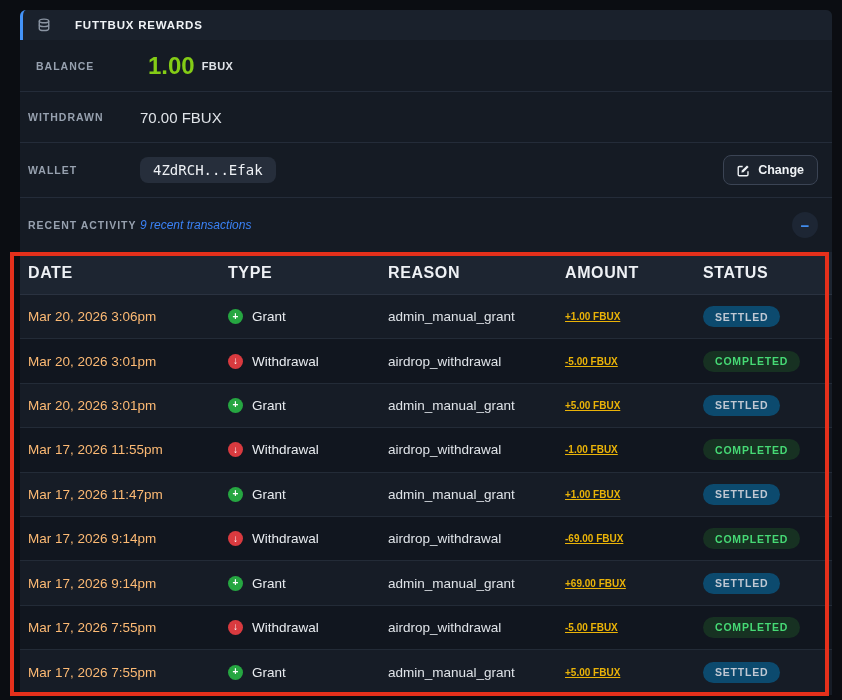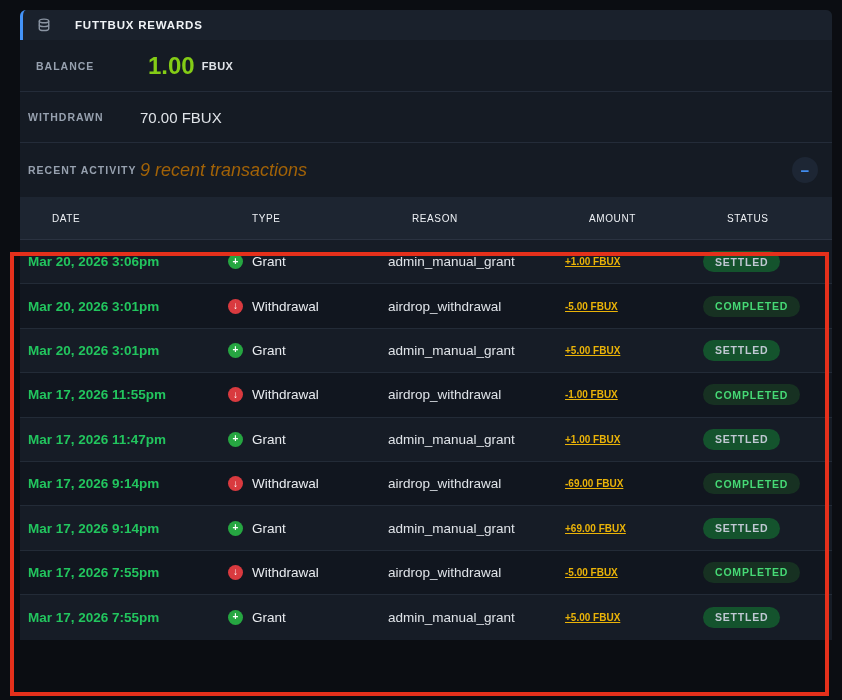--- a/index.html
+++ b/index.html
@@ -55,21 +55,21 @@
   }
   .spacer { flex:1; }
   .change-btn {
     display:flex; align-items:center; gap:8px;
     background:#1c232e; border:1px solid #3b4454;
     border-radius:8px; padding:7px 13px;
     color:#f0f3f6; font-size:12.5px; font-weight:bold;
     cursor:pointer;
   }
   .edit-icon { display:inline-flex; color:#f0f3f6; }
-  .recent-summary { font-size:18px; font-style:italic; color:#a16207; }
+  .recent-summary { font-size:12px; font-style:italic; color:#3b82f6; }
   .collapse-btn {
     width:26px; height:26px; border-radius:50%;
     background:#1d2634; border:none;
     color:#4493f8; font-size:15px; font-weight:bold;
     display:flex; align-items:center; justify-content:center;
     cursor:pointer; line-height:1;
   }
   
   .tx-table { width:100%; }
   .tx-grid {
@@ -77,49 +77,49 @@
     grid-template-columns:200px 160px 177px 138px 1fr;
     align-items:center;
     padding-left:8px;
   }
   .tx-head {
     height:43px;
     background:#1d2531;
     border-bottom:1px solid #2a3240;
   }
   .tx-head .col {
-    font-size:10px; font-weight:normal; letter-spacing:0.6px;
-    color:#eef1f5; text-transform:uppercase;margin-left:24px;
+    font-size:16px; font-weight:bold; letter-spacing:0.6px;
+    color:#eef1f5; text-transform:uppercase;
   }
   .tx-row {
     height:44.4px;
     border-bottom:1px solid #232b37;
   }
   .tx-row:nth-child(odd)  { background:#161c26; }
   .tx-row:nth-child(even) { background:#11161f; }
   .tx-row:last-child { border-bottom:none; }
-  .cell-date   { font-size:13.5px; font-weight:700; color:#22c55e; }
+  .cell-date   { font-size:13.5px; font-weight:400; color:#fdba74; }
   .cell-type   { display:flex; align-items:center; gap:9px; font-size:13.5px; font-weight:500; color:#e9ecf0; }
   .cell-reason { font-size:13.5px; color:#dfe3e8; }
   .cell-amount { font-size:10px; font-weight:600; color:#eab308;text-decoration:underline; }
   .type-icon {
     width:15px; height:15px; border-radius:50%;
     display:inline-flex; align-items:center; justify-content:center;
     color:#fff; font-size:10px; font-weight:bold; line-height:1;
     flex:0 0 15px;
   }
   .type-icon.grant    { background:#26a641; }
   .type-icon.withdraw { background:#d93a3f; }
   .status-badge {
     display:inline-block;
     border-radius:999px; padding:4.5px 12px;
     font-size:10.5px; font-weight:bold; letter-spacing:0.8px;
     text-transform:uppercase;
   }
-  .status-badge.settled   { background:#14532d; color:#c0c8d3; }
+  .status-badge.settled   { background:#0c4a6e; color:#c0c8d3; }
   .status-badge.completed { background:#173122; color:#46d975; }
   
   .annotation-rect {
     position:absolute; left:10px; top:252px;
     width:819px; height:444px;
     border:4px solid #e5301b;
     pointer-events:none;
     z-index:10;
   }
 </style>
@@ -143,20 +143,34 @@
     <span class="section-label">BALANCE</span>
     <span class="balance-value">1.00</span>
     <span class="balance-unit">FBUX</span>
   </div>
 
   <div class="section-row withdrawn">
     <span class="section-label">WITHDRAWN</span>
     <span class="withdrawn-value">70.00 FBUX</span>
   </div>
 
+  <div class="section-row wallet">
+    <span class="section-label">WALLET</span>
+    <span class="wallet-pill">4ZdRCH...Efak</span>
+    <span class="spacer"></span>
+    <button class="change-btn">
+      <span class="edit-icon">
+        <svg width="13" height="13" viewBox="0 0 16 16" fill="none" stroke="currentColor" stroke-width="1.7">
+          <path d="M13.5 9v4a1.5 1.5 0 0 1-1.5 1.5H3A1.5 1.5 0 0 1 1.5 13V4.5A1.5 1.5 0 0 1 3 3h4"></path>
+          <path d="M12.3 1.7l2 2L8 10l-2.6.6L6 8z" fill="currentColor" stroke="none"></path>
+        </svg>
+      </span>
+      <span>Change</span>
+    </button>
+  </div>
 
   <div class="section-row recent">
     <span class="section-label">RECENT ACTIVITY</span>
     <span class="recent-summary">9 recent transactions</span>
     <span class="spacer"></span>
     <button class="collapse-btn">
       <span>−</span>
     </button>
   </div>
 

